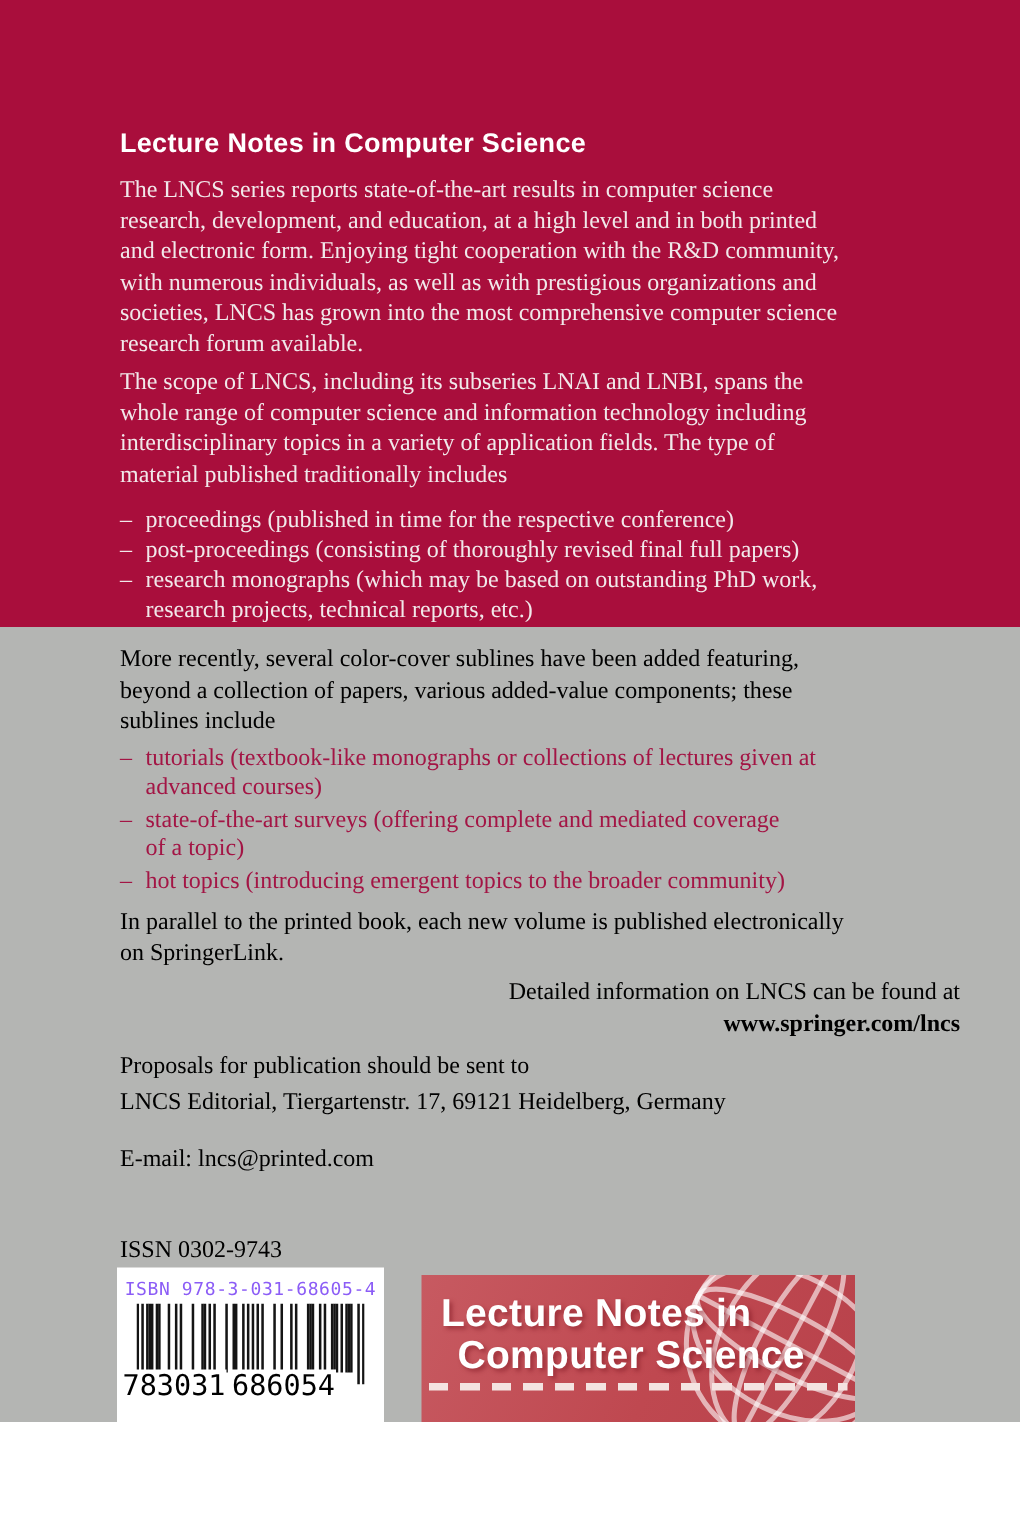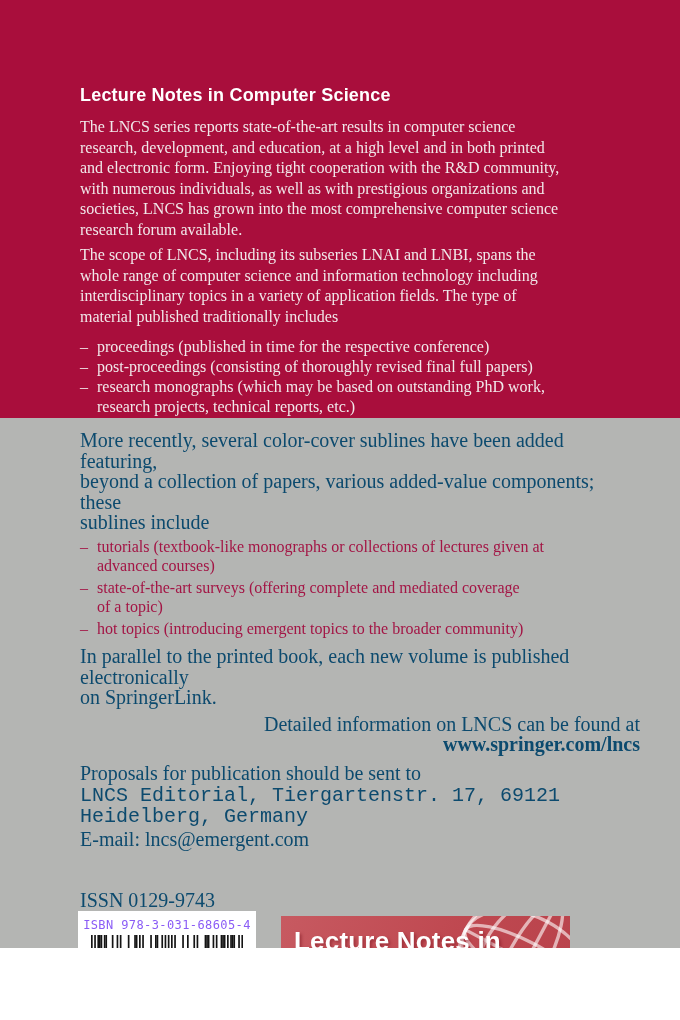--- a/index.html
+++ b/index.html
@@ -13,29 +13,29 @@
   .red p{margin:0;color:#f1e8ea;font-size:16px;line-height:20.5px;}
   .red .p1{margin-bottom:5px;}
   .red .p2{margin-bottom:10px;}
   .bullets{margin:0;}
   .bullet{display:flex;color:#f1e8ea;font-size:16px;line-height:20px;}
   .bullet .dash{width:17px;flex:0 0 17px;}
   .bullet .btxt{flex:1;}
 
   
   .gray{box-sizing:border-box;height:602px;padding:12px 40px 0 80px;}
-  .gray p{margin:0;color:#0c4a6e;font-size:20px;line-height:20.5px;}
+  .gray p{margin:0;color:#000000;font-size:16px;line-height:20.5px;}
   .gray .gp1{margin-bottom:4px;}
   .gray .gbullets{margin-bottom:8px;}
   .gray .bullet{color:#a31545;line-height:19.5px;margin-bottom:2px;}
   .gray .gp2{margin-bottom:6px;}
   .gray .gp3{margin-bottom:8px;text-align:right;}
   .gray .gp3 b{font-weight:bold;}
   .gray .gp4{margin-bottom:3px;}
-  .gray .addr{margin-bottom:2px;font-family:Liberation Mono, monospace;}
+  .gray .addr{margin-bottom:18px;}
   .issn{margin-top:40px !important;}
 
   
   .idrow{display:flex;align-items:flex-start;margin:1px 0 0 -2px;}
   .barcode-box{box-sizing:border-box;width:178px;height:106px;background:#ffffff;padding-top:7px;flex:0 0 178px;}
   .isbn-label{text-align:center;font:12px/14px "DejaVu Sans Mono",monospace;letter-spacing:.4px;color:#8b5cf6;}
   .bars{display:block;margin:3px auto 0;width:152px;height:54px;fill:#141414;}
   .bc-digits{position:relative;height:24px;margin-top:-10px;font:19px/22px "DejaVu Sans Mono",monospace;color:#000;}
   .bc-digits span{position:absolute;top:0;display:block;text-align:center;}
   .d9{left:3px;width:13px;}
@@ -114,22 +114,22 @@
       <div class="bullet">
         <span class="dash">–</span>
         <span class="btxt pre">hot topics (introducing emergent topics to the broader community)</span>
       </div>
     </div>
     <p class="gp2 pre">In parallel to the printed book, each new volume is published electronically
 on SpringerLink.</p>
     <p class="gp3"><span>Detailed information on LNCS can be found at</span><br><b>www.springer.com/lncs</b></p>
     <p class="gp4">Proposals for publication should be sent to</p>
     <p class="addr">LNCS Editorial, Tiergartenstr. 17, 69121 Heidelberg, Germany</p>
-    <p>E-mail: lncs@emergent.com</p>
-    <p class="issn">ISSN 0129-9743</p>
+    <p>E-mail: lncs@printed.com</p>
+    <p class="issn">ISSN 0302-9743</p>
 
     <div class="idrow">
       <div class="barcode-box">
         <div class="isbn-label">ISBN 978-3-031-68605-4</div>
         <svg id="barcode-svg" class="bars" viewBox="0 0 95 27" preserveAspectRatio="none">
             <rect x="0" y="0" width="1.05" height="27"></rect>
             <rect x="2" y="0" width="1.05" height="27"></rect>
             <rect x="4" y="0" width="1.05" height="23"></rect>
             <rect x="5" y="0" width="1.05" height="23"></rect>
             <rect x="6" y="0" width="1.05" height="23"></rect>

